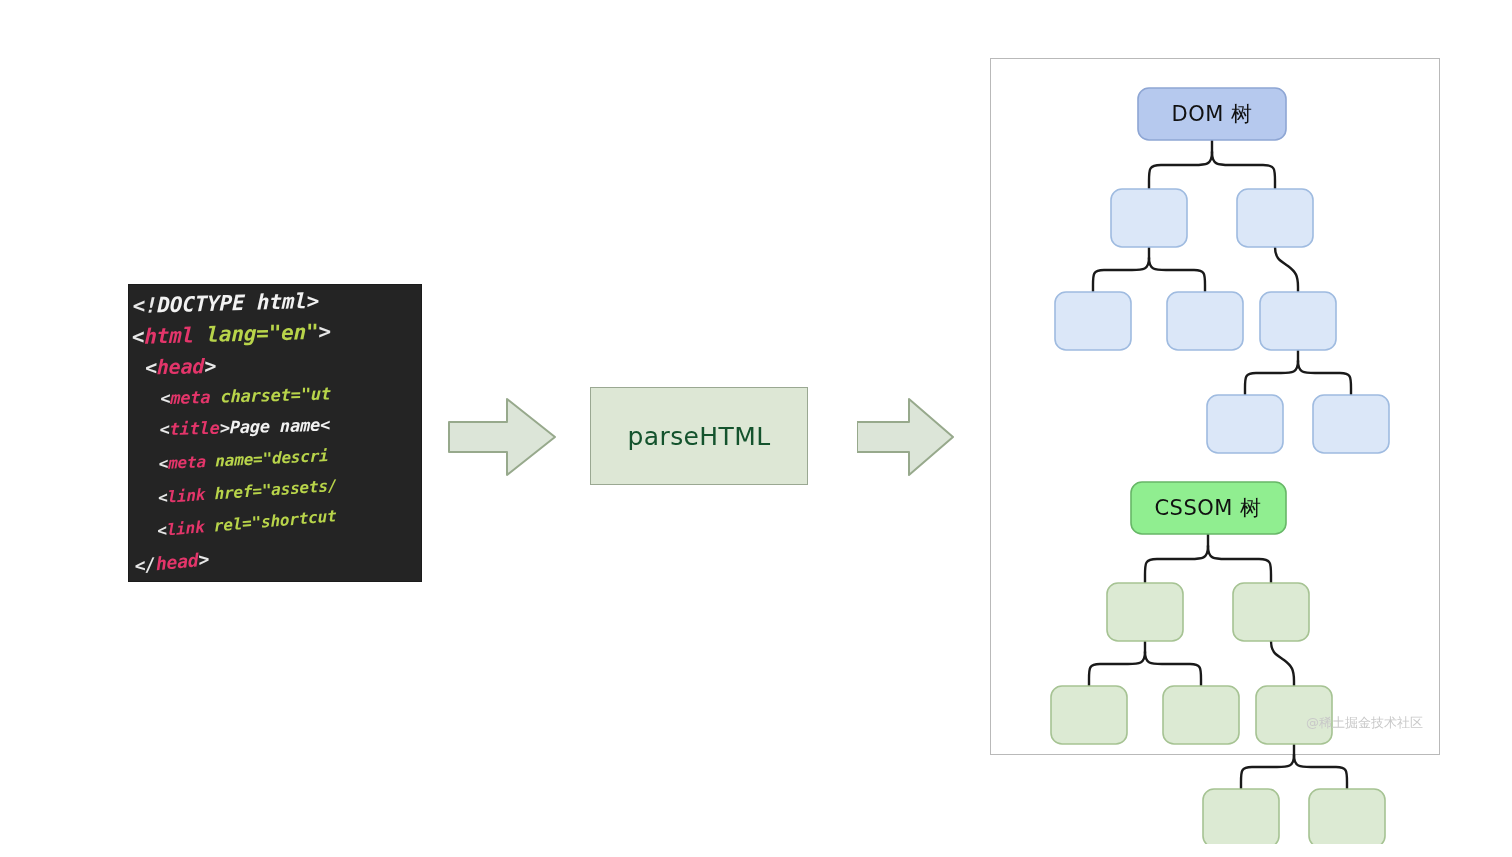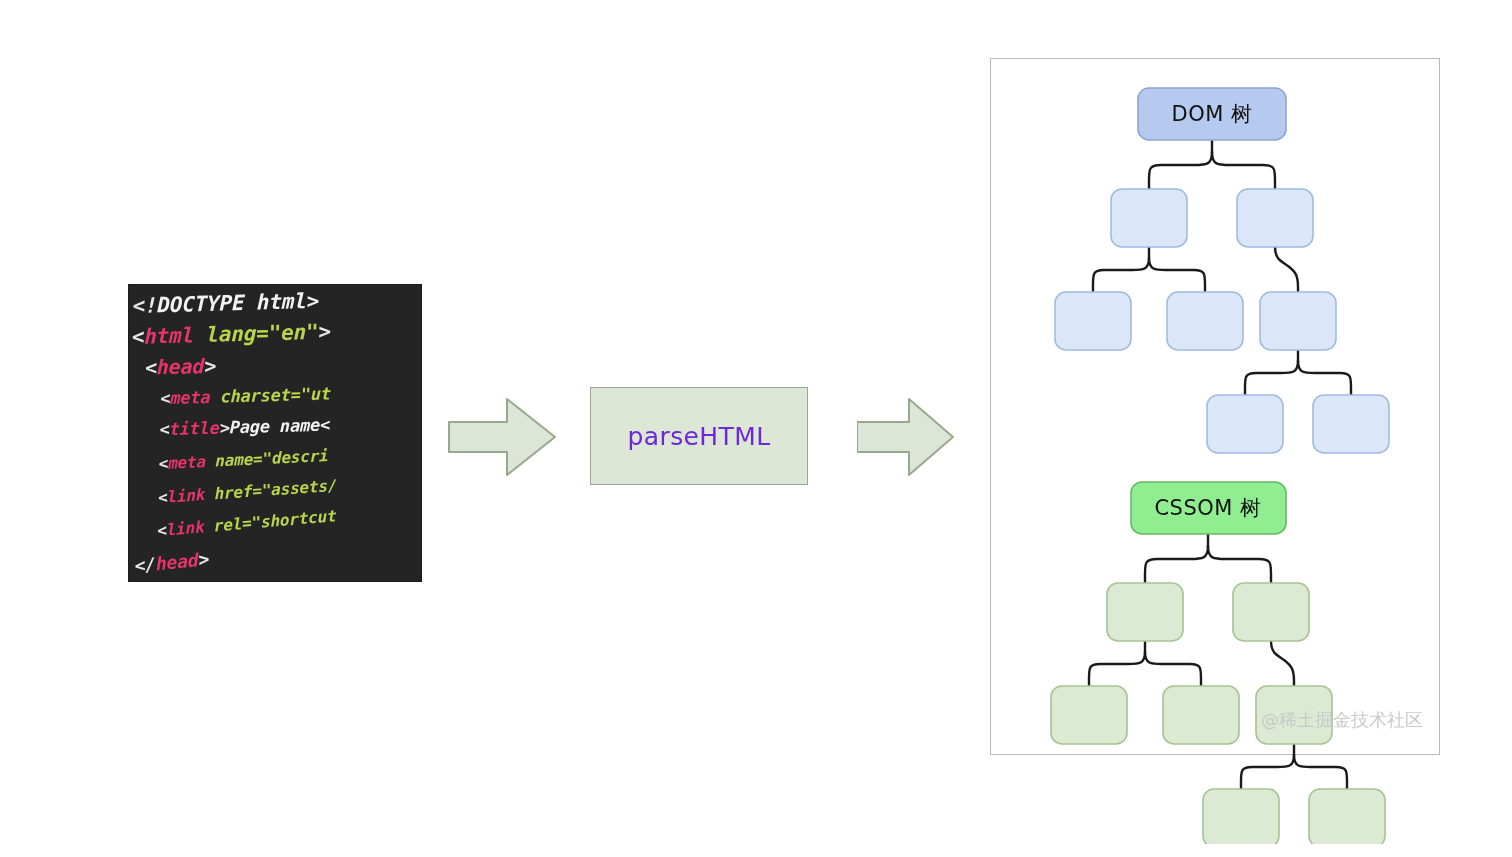--- a/index.html
+++ b/index.html
@@ -78,21 +78,21 @@
     background: #dde7d5;
     border: 1px solid #9aa892;
     display: flex;
     align-items: center;
     justify-content: center;
     box-sizing: border-box;
   }
   .parse-box span {
     font-family: "DejaVu Sans", sans-serif;
     font-size: 25px;
-    color: #6d28d9;
+    color: #14532d;
     letter-spacing: 0.4px;
   }
 
   
   .panel {
     position: absolute;
     left: 990px;
     top: 58px;
     width: 450px;
     height: 697px;
@@ -116,21 +116,21 @@
     text-anchor: middle;
     dominant-baseline: middle;
     letter-spacing: 0.5px;
   }
 
   .watermark {
     position: absolute;
     right: 16px;
     bottom: 22px;
     font-family: "DejaVu Sans", sans-serif;
-    font-size: 18px;
+    font-size: 13px;
     color: #c9c9c9;
     white-space: nowrap;
   }
 </style>
 </head>
 <body>
 
 <div class="code-image">
   <div class="code-inner">
     <div class="code-line l0"><span class="tk-punc">&lt;!</span><span class="tk-txt">DOCTYPE html&gt;</span></div>

